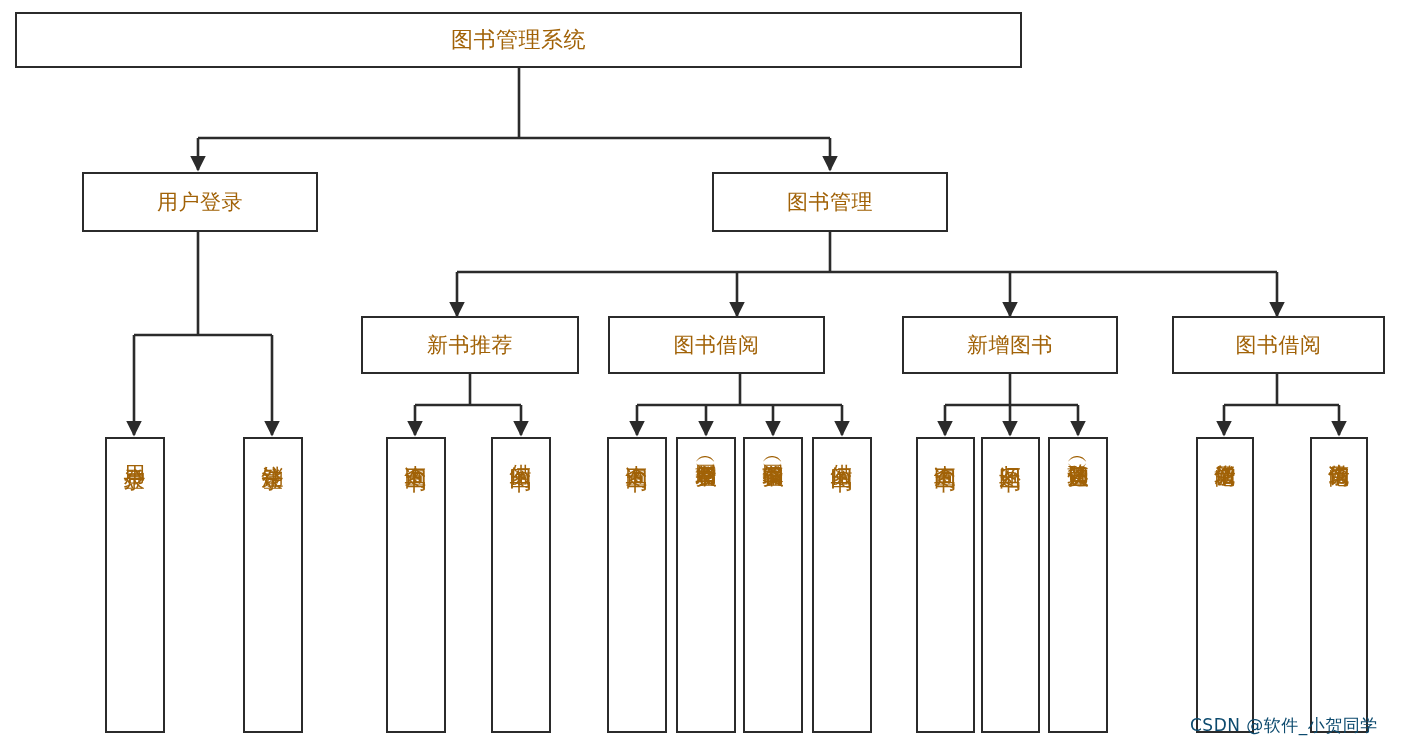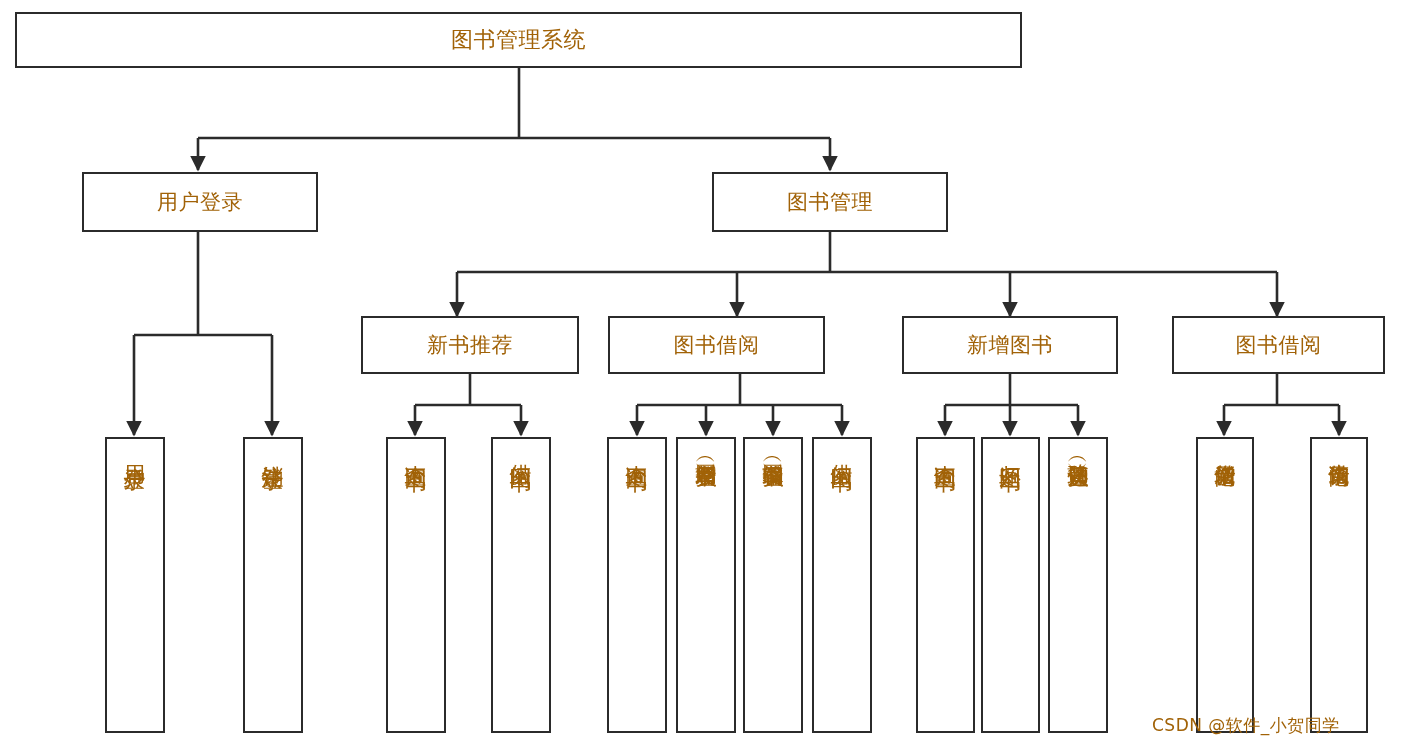--- a/index.html
+++ b/index.html
@@ -63,24 +63,24 @@
     line-height: 1.05;
     letter-spacing: 2px;
     max-height: 282px;
   }
   .node.vert.tall-text .node-label {
     font-size: 21px;
     letter-spacing: 0.5px;
   }
   .watermark {
     position: absolute;
-    left: 1152px;
+    left: 1190px;
     top: 714px;
     font-size: 17px;
-    color: #a16207;
+    color: #0c4a6e;
     white-space: nowrap;
     letter-spacing: 0.5px;
   }
 </style>
 </head>
 <body>
 
 <div id="diagram-root">
 
   <svg id="edges-layer" viewBox="0 0 1405 747" width="1405" height="747" xmlns="http://www.w3.org/2000/svg">

